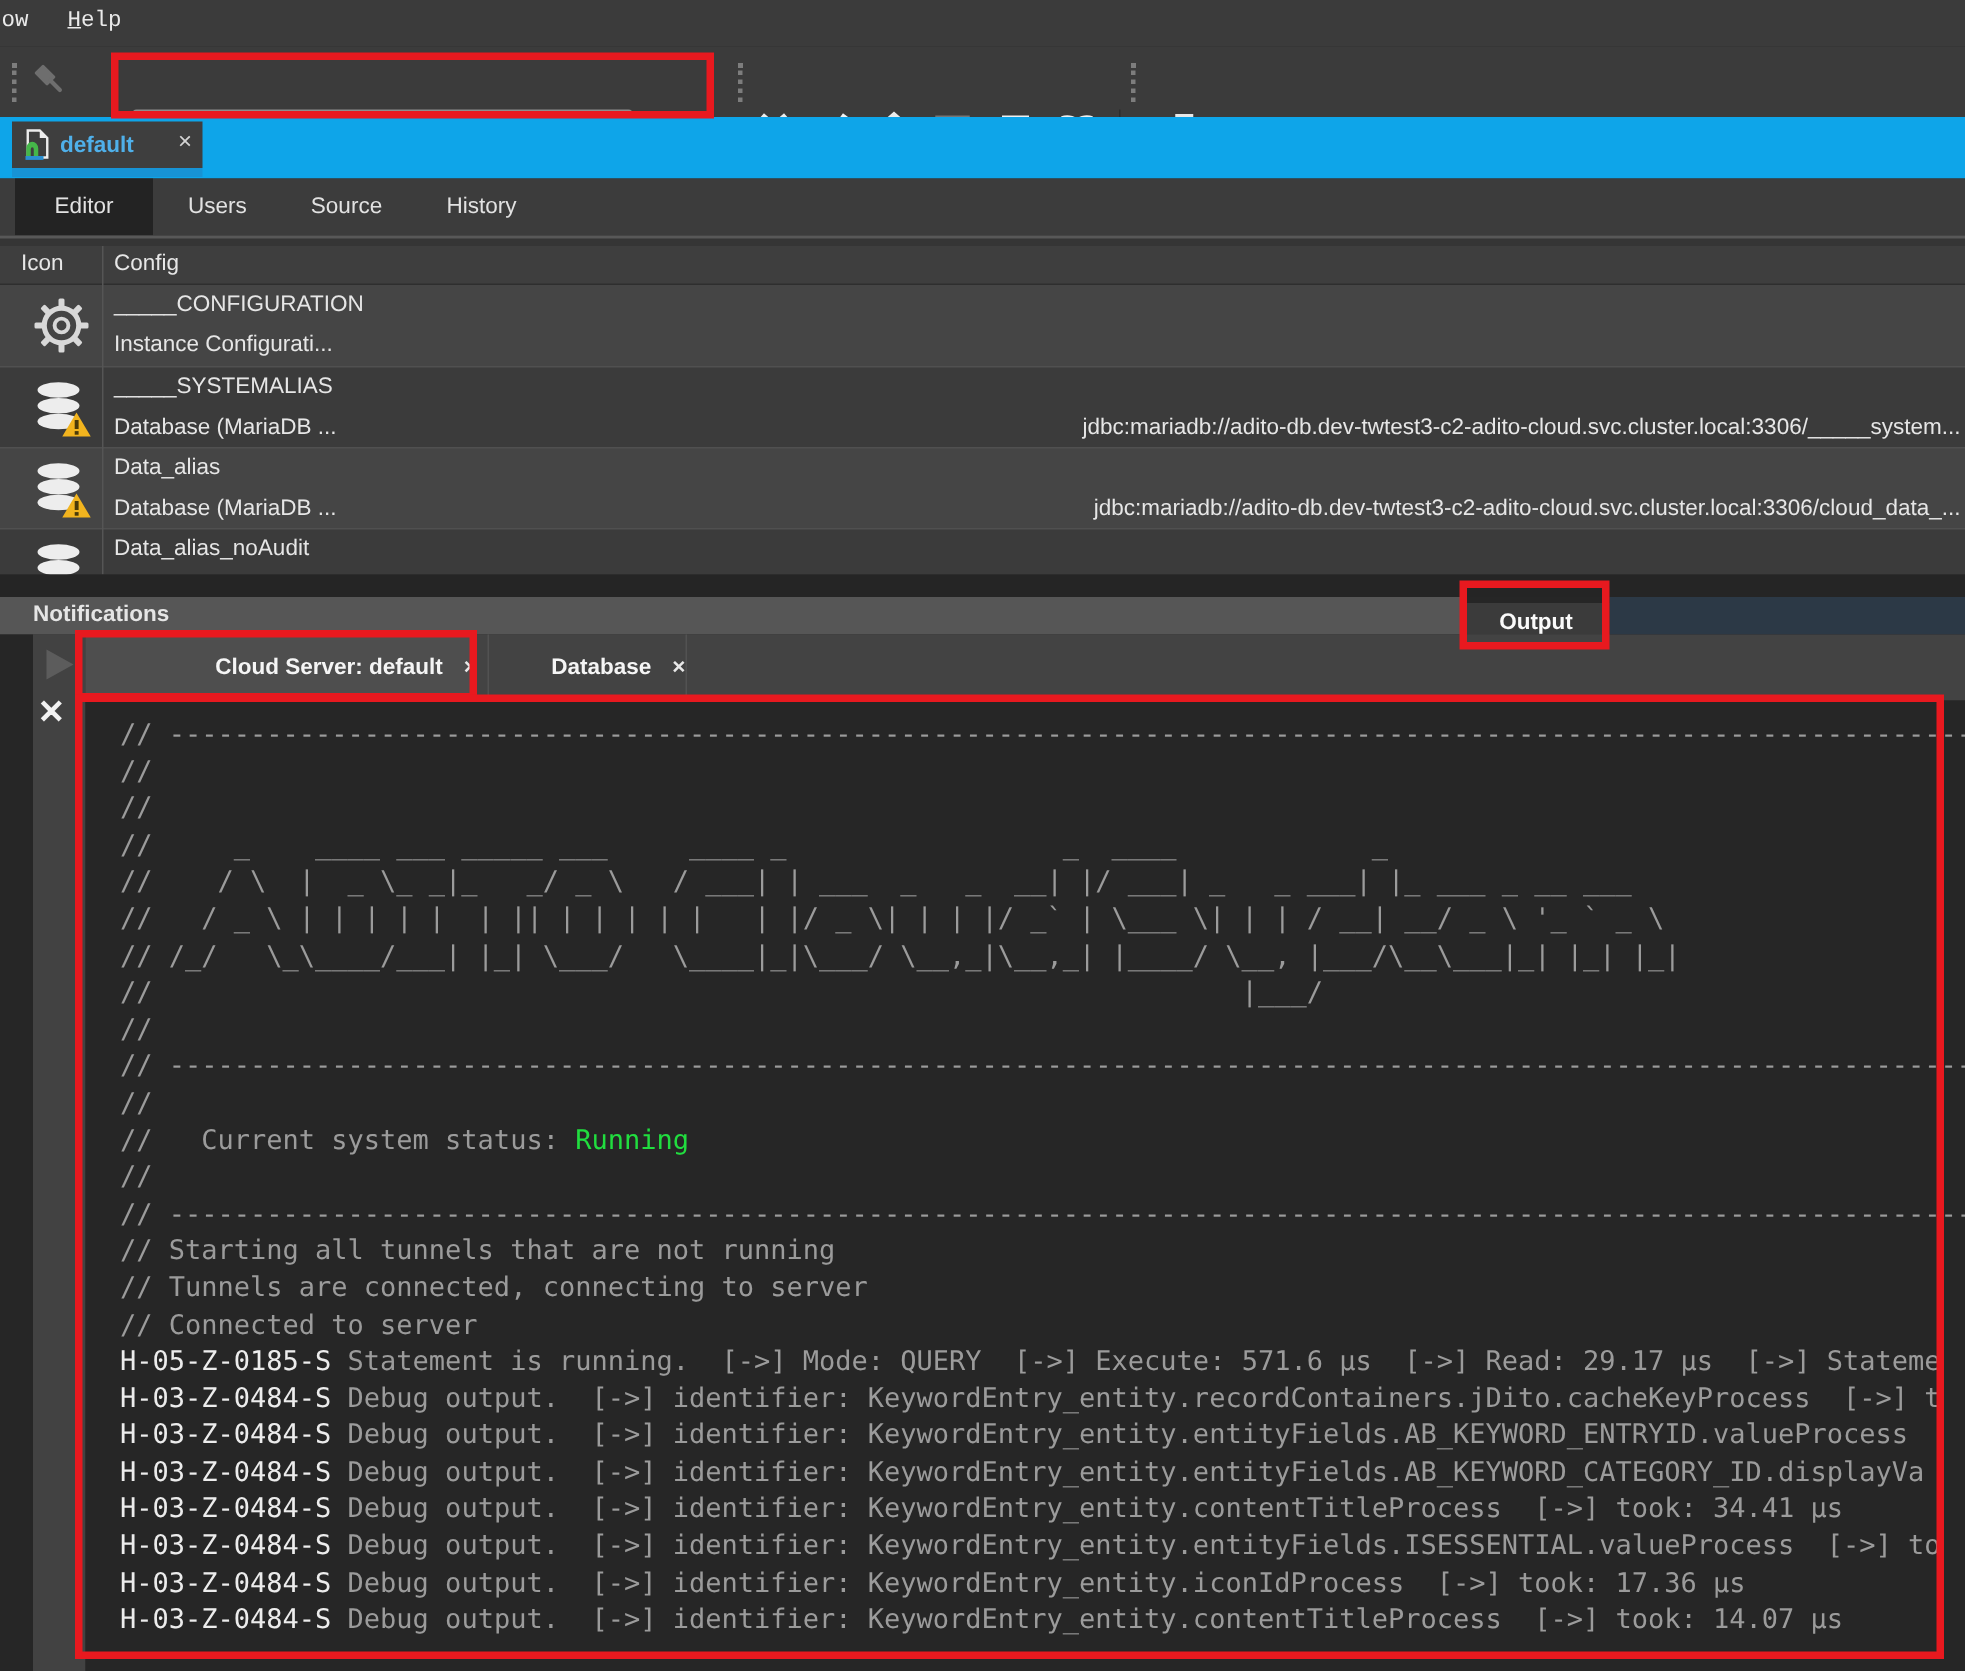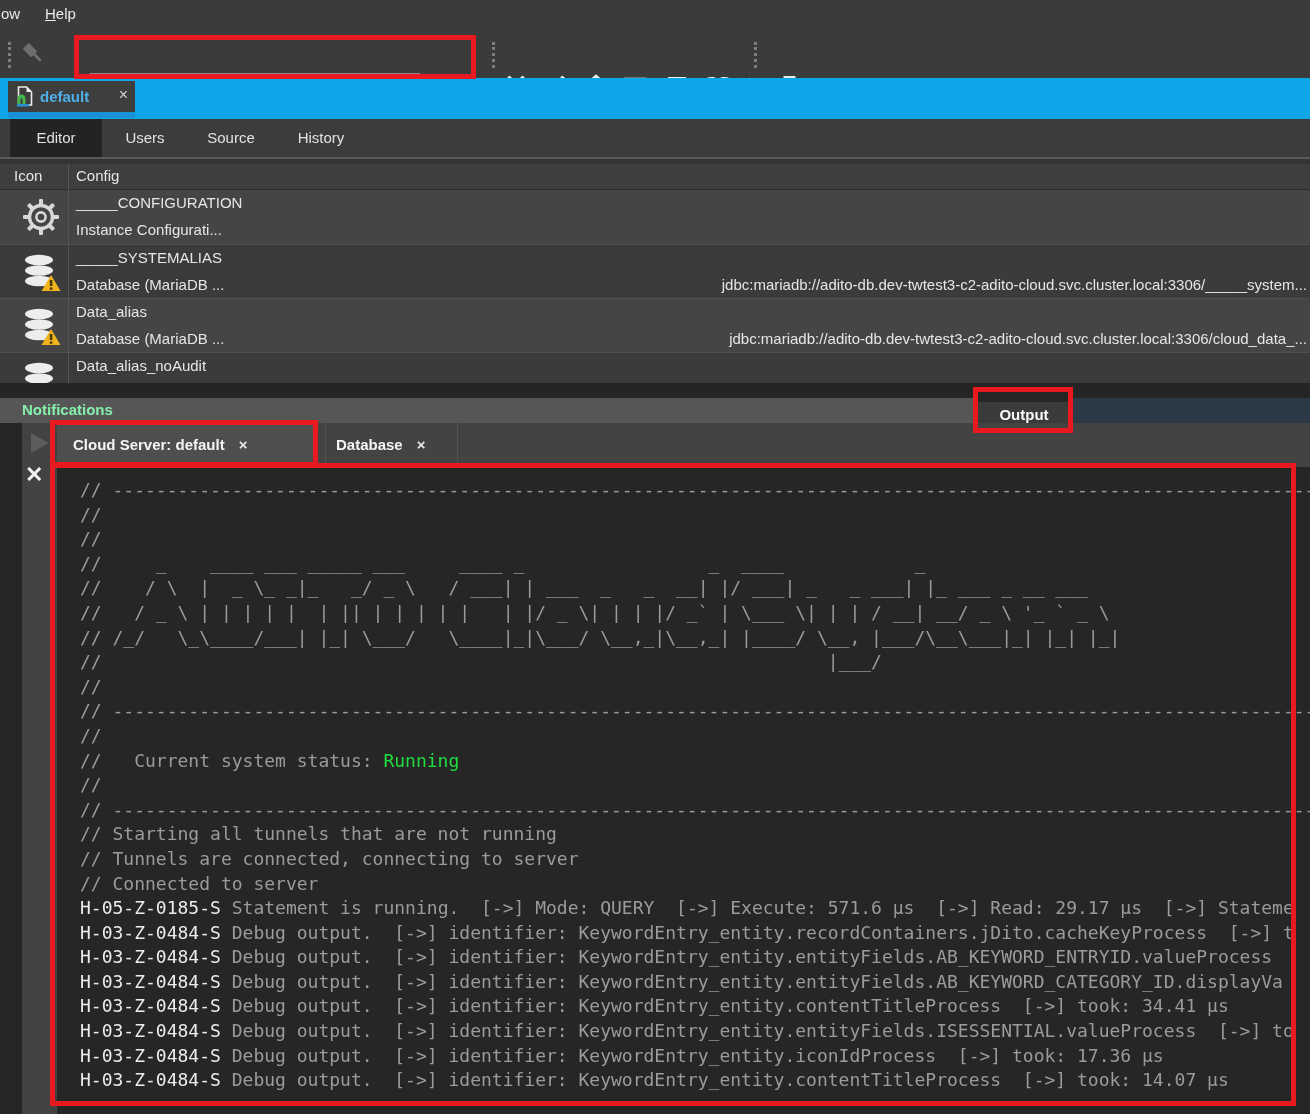--- a/index.html
+++ b/index.html
@@ -1,20 +1,20 @@
 <!DOCTYPE html>
 <html><head>
 <meta charset="utf-8">
 <style>
   html,body{margin:0;padding:0;background:#1c1c1c;}
   #screen{position:relative;width:1310px;height:1114px;background:#262626;overflow:hidden;
           font-family:"Liberation Sans",sans-serif;color:#e6e6e6;font-size:15px;}
   .abs{position:absolute;}
   
-  #menubar{left:0;top:0;width:1310px;height:31px;background:#3b3b3b;border-bottom:1px solid #2a2a2a;}
+  #menubar{left:0;top:0;width:1310px;height:31px;background:#3b3b3b;border-bottom:1px solid #2a2a2a;font-family:Liberation Mono, monospace;}
   .menu-item{position:absolute;top:5px;color:#eaeaea;}
   .menu-help::first-letter{text-decoration:underline;}
   
   #toolbar{left:0;top:31px;width:1310px;height:47px;background:#3b3b3b;}
   .grip{position:absolute;width:0;height:26px;border-left:3px dotted #7d7d7d;}
   .tbicon{position:absolute;top:41px;width:28px;height:28px;}
   #combobox{position:absolute;left:88px;top:42px;width:332px;height:30px;background:#4e4e4e;
             border:1px solid #8d8d8d;border-radius:3px;display:flex;align-items:center;}
   #combobox .cb-label{margin-left:34px;color:#f2f2f2;}
   #combo-chevron{position:absolute;right:10px;top:11px;}
@@ -42,25 +42,25 @@
   .trow.light{background:#454545;text-align:center;}
   .trow.dark{background:#3b3b3b;}
   .trow{border-top:1px solid #505050;box-sizing:border-box;}
   .ticon{position:absolute;left:22px;top:8px;}
   .tl1{position:absolute;left:76px;top:4px;}
   .tl2{position:absolute;left:76px;top:31px;}
   .turl{position:absolute;right:3px;top:31px;white-space:nowrap;margin-left:48px;}
   
   #gapstrip{left:0;top:383px;width:1310px;height:15px;background:#252525;}
   #notifhdr{left:0;top:398px;width:975px;height:25px;background:#565656;}
-  #notifhdr span{position:absolute;left:22px;top:3px;font-weight:bold;color:#86efac;}
+  #notifhdr span{position:absolute;left:22px;top:3px;font-weight:bold;color:#e5e5e5;}
   #outputhdr{left:975px;top:402px;width:98px;height:25px;background:#3b3b3b;text-align:center;line-height:25px;font-weight:bold;color:#fafafa;}
   #hdr-rest{left:1073px;top:398px;width:237px;height:25px;background:#2c3946;}
   
-  #outtabrow{left:0;top:423px;width:1310px;height:44px;background:#434343;}
+  #outtabrow{left:0;top:423px;width:1310px;height:44px;background:#434343;text-align:right;}
   .otab{position:absolute;top:0;height:44px;line-height:44px;font-weight:bold;color:#f5f5f5;}
   #otab1{left:57px;width:261px;background:#4e4e4e;}
   #otab1 .ot-label{margin-left:16px;}
   #otab2{left:325px;width:133px;background:#434343;border-left:1px solid #525252;border-right:1px solid #525252;box-sizing:border-box;}
   #otab2 .ot-label{margin-left:10px;}
   .ot-close{margin-left:14px;font-weight:bold;color:#e8e8e8;}
   
   #rail-outer{left:0;top:423px;width:22px;height:691px;background:#262626;}
   #rail{left:22px;top:423px;width:35px;height:691px;background:#424242;}
   #rail-play{position:absolute;left:4px;top:7px;}

